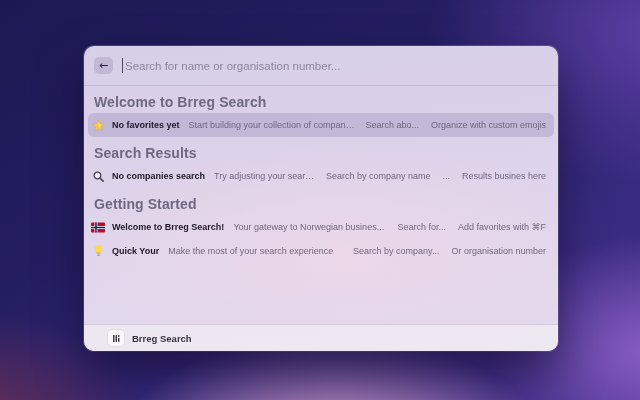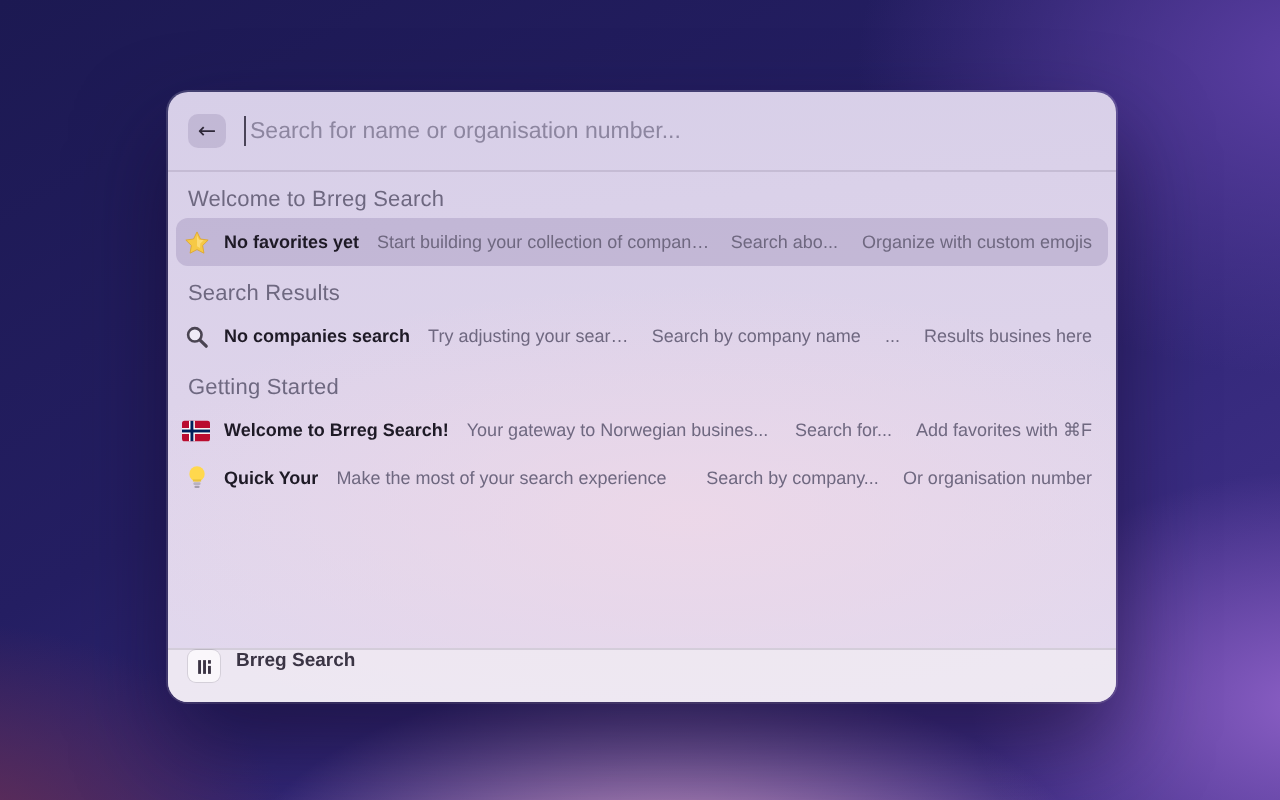--- a/index.html
+++ b/index.html
@@ -45,21 +45,21 @@
   .search-input {
     flex: 1; border: none; outline: none; background: transparent;
     font-family: "Liberation Sans", sans-serif;
     font-size: 11.5px; color: #2a2436; margin-left: 2px;
   }
   .search-input::placeholder { color: #8d86a0; opacity: 1; }
 
   
   .content { flex: 1 1 auto; padding: 0 4px; overflow: hidden; }
   .section-header {
-    font-size: 11px; font-weight: 400; color: #6e6880;
+    font-size: 14px; font-weight: 700; color: #6e6880;
     padding: 8px 6px 3px 6px; letter-spacing: 0.1px;
   }
   .row {
     height: 24px; display: flex; align-items: center;
     padding: 0 8px 0 3px; border-radius: 6px; cursor: default;
   }
   .row.selected { background: rgba(109,92,145,0.22); }
   .row .icon { width: 14px; height: 14px; flex: 0 0 14px; display: flex; align-items: center; justify-content: center; margin-right: 7px; }
   .row .icon svg { display: block; }
   .row .title { font-size: 9px; font-weight: 700; color: #1e1a26; white-space: nowrap; flex-shrink: 0; }
@@ -69,21 +69,21 @@
   }
   .row .accessories {
     margin-left: auto; display: flex; align-items: center; gap: 12px;
     flex-shrink: 0;
   }
   .row .acc { font-size: 9px; color: #6f6880; white-space: nowrap; }
 
   
   .footer {
     flex: 0 0 27px; height: 27px;
-    display: flex; align-items: flex-start; padding: 0 10px;
+    display: flex; align-items: center; padding: 0 24px;
     background: rgba(238,233,242,0.9);
     border-top: 1px solid rgba(60,50,80,0.14);
   }
   .app-icon {
     width: 16px; height: 16px; border-radius: 4px;
     background: #faf7fb; box-shadow: 0 0 0 0.5px rgba(0,0,0,0.10);
     display: flex; align-items: center; justify-content: center;
   }
   .footer .app-name { margin-left: 8px; font-size: 9.5px; font-weight: 600; color: #3a3444; }
 </style>

